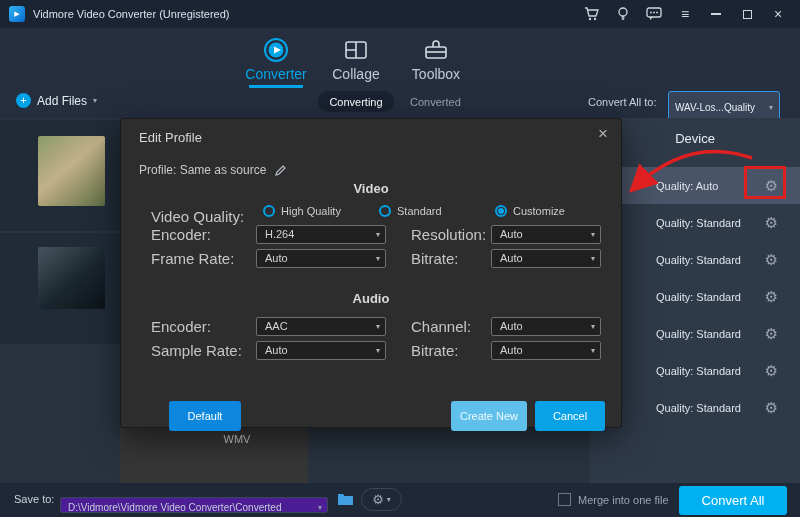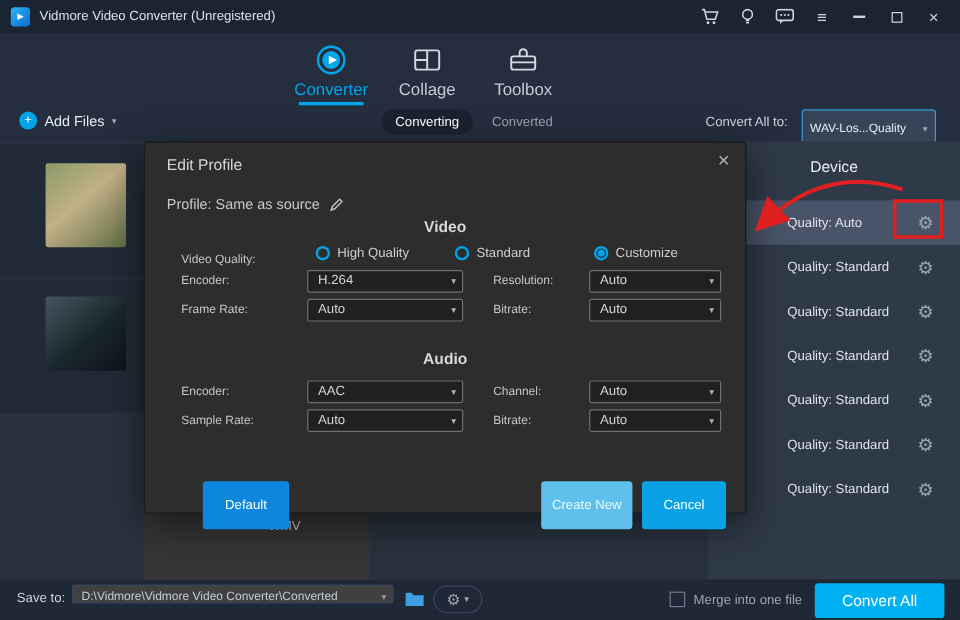--- a/index.html
+++ b/index.html
@@ -62,47 +62,47 @@
 
   
   .dialog{position:absolute;left:120px;top:118px;width:502px;height:310px;background:#2d2d2d;border:1px solid #1a1a1a;border-radius:3px;box-shadow:0 10px 34px rgba(0,0,0,.55);z-index:30}
   .dlg-title{position:absolute;left:18px;top:11px;font-size:13px;color:#d6d6d6}
   .dlg-close{position:absolute;right:13px;top:5px;font-size:17px;color:#b5b5b5;cursor:pointer}
   .dlg-profile{position:absolute;left:18px;top:44px;display:flex;align-items:center;gap:8px;font-size:12px;color:#c9c9c9}
   .dlg-edit-icon{cursor:pointer;display:flex;align-items:center}
   .dlg-section{position:absolute;left:0;width:100%;text-align:center;font-size:13px;font-weight:bold;color:#d8d8d8}
   .sec-video{top:62px}
   .sec-audio{top:172px}
-  .fld-label{position:absolute;font-size:10px;color:#c6c6c6;line-height:19px}
+  .fld-label{position:absolute;font-size:15px;color:#c6c6c6;line-height:19px}
   .lbl-l{left:30px}
   .lbl-r{left:290px}
   .t88{top:88px}.t106{top:106px}.t130{top:130px}.t198{top:198px}.t222{top:222px}
   .dd{position:absolute;height:19px;background:#202020;border:1px solid #6f6f6f;border-radius:2px;cursor:pointer}
   .dd.c1{left:135px;width:130px}
   .dd.c2{left:370px;width:110px}
   .dd-value{position:absolute;left:8px;top:0;line-height:17px;font-size:11px;color:#d4d4d4}
   .dd-caret{position:absolute;right:5px;top:0;line-height:17px;font-size:8px;color:#b0b0b0}
   .radio-opt{position:absolute;top:86px;display:flex;align-items:center;gap:6px;cursor:pointer}
   .ro1{left:142px}.ro2{left:258px}.ro3{left:374px}
   .radio{width:12px;height:12px;border:2px solid #00a2e8;border-radius:50%;position:relative;background:transparent}
   .radio.sel::after{content:"";position:absolute;left:1px;top:1px;width:6px;height:6px;border-radius:50%;background:#00a2e8}
   .radio-label{font-size:11px;color:#cdcdcd}
-  .dlg-btn{position:absolute;height:40px;border-radius:3px;display:flex;align-items:center;justify-content:center;font-size:11px;color:#fff;cursor:pointer}
+  .dlg-btn{position:absolute;height:30px;border-radius:3px;display:flex;align-items:center;justify-content:center;font-size:11px;color:#fff;cursor:pointer}
   .btn-default{left:48px;top:282px;width:72px;background:#0d86dd}
   .btn-create{left:330px;top:282px;width:76px;background:#5fc0eb;color:#eef8fe}
   .btn-cancel{left:414px;top:282px;width:70px;background:#09a2e6}
 
   
   .red-rect{position:absolute;left:744px;top:166px;width:42px;height:33px;border:3px solid #e02020;z-index:40;pointer-events:none}
   .arrow-svg{position:absolute;left:610px;top:138px;z-index:40;pointer-events:none;overflow:visible}
 
   
   .bottombar{position:absolute;left:0;bottom:0;width:100%;height:34px;background:#1e2836;z-index:10}
   .save-to-label{position:absolute;left:14px;top:10px;font-size:11px;color:#ccd3dc}
-  .path-box{position:absolute;left:60px;top:4px;width:268px;height:16px;background:#404040;border:1px solid #39465a;border-radius:2px;cursor:pointer}
+  .path-box{position:absolute;left:60px;top:14px;width:268px;height:16px;background:#4c1d95;border:1px solid #39465a;border-radius:2px;cursor:pointer}
   .path-text{position:absolute;left:7px;top:0;line-height:20px;font-size:10px;color:#c3ccd9;white-space:nowrap;max-width:242px;overflow:hidden}
   .path-caret{position:absolute;right:5px;top:0;line-height:20px;font-size:8px;color:#8d97a6}
   .folder-btn{position:absolute;left:337px;top:9px;cursor:pointer;display:flex}
   .gear-pill{position:absolute;left:361px;top:5px;width:41px;height:23px;border:1px solid #39465a;border-radius:12px;display:flex;align-items:center;justify-content:center;gap:3px;cursor:pointer}
   .gear-pill .g{font-size:13px;color:#9aa4b2}
   .merge{position:absolute;left:558px;top:10px;display:flex;align-items:center;gap:7px;cursor:pointer}
   .checkbox{width:13px;height:13px;border:1px solid #6d7787;background:transparent}
   .merge-label{font-size:11px;color:#9aa4b2}
   .convert-all-btn{position:absolute;right:13px;top:3px;width:108px;height:29px;background:#00b1f2;border-radius:3px;color:#fff;font-size:13px;display:flex;align-items:center;justify-content:center;cursor:pointer}
 </style>

